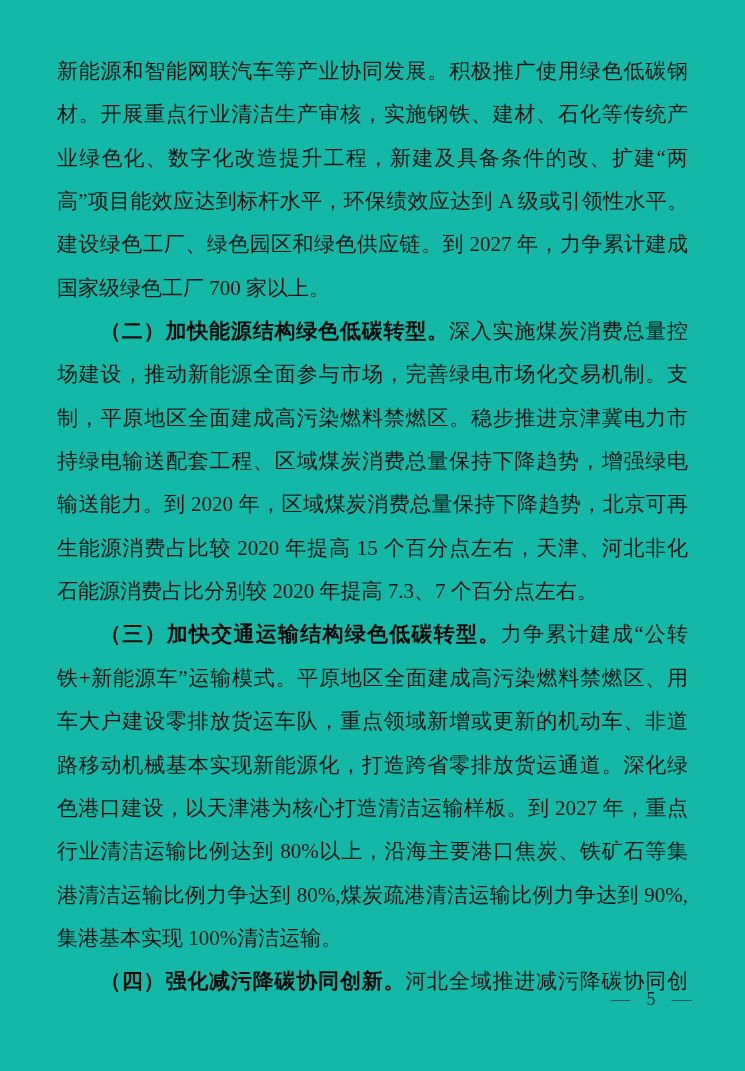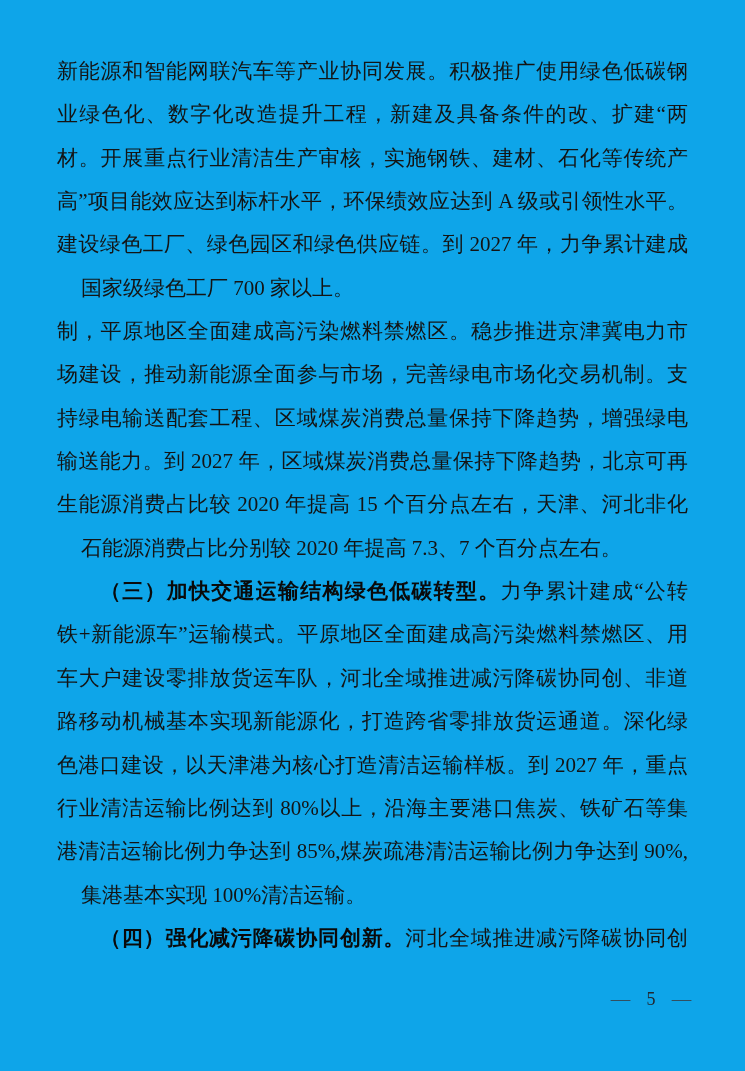--- a/index.html
+++ b/index.html
@@ -9,21 +9,21 @@
   body {
     width: 745px;
     height: 1071px;
     background: #ffffff;
     font-family: "Liberation Serif", "DejaVu Serif", serif;
   }
   .page {
     position: relative;
     width: 745px;
     height: 1071px;
-    background: #0ea5e9;
+    background: #14b8a6;
     overflow: hidden;
   }
   .doc-body {
     position: absolute;
     left: 57px;
     top: 50px;
     width: 631px;
   }
   .line {
     height: 43.35px;
@@ -34,21 +34,20 @@
     text-align-last: justify;
     -moz-text-align-last: justify;
     overflow: hidden;
     white-space: normal;
   }
   .line.indent {
     text-indent: 43px;
   }
   .line.last {
     text-align-last: left;
-    margin-left: 24px;
     -moz-text-align-last: left;
   }
   .bold {
     font-weight: bold;
     color: #0a0a0a;
   }
   .footer {
     position: absolute;
     top: 986px;
     right: 55px;
@@ -69,38 +68,39 @@
     font-size: 18px;
     color: #232730;
   }
 </style>
 </head>
 <body>
 
 <div class="page">
   <div class="doc-body">
       <div class="line"><span>新能源和智能网联汽车等产业协同发展。积极推广使用绿色低碳钢</span></div>
+      <div class="line"><span>材。开展重点行业清洁生产审核，实施钢铁、建材、石化等传统产</span></div>
       <div class="line"><span>业绿色化、数字化改造提升工程，新建及具备条件的改、扩建“两</span></div>
-      <div class="line"><span>材。开展重点行业清洁生产审核，实施钢铁、建材、石化等传统产</span></div>
       <div class="line"><span>高”项目能效应达到标杆水平，环保绩效应达到 A 级或引领性水平。</span></div>
       <div class="line"><span>建设绿色工厂、绿色园区和绿色供应链。到 2027 年，力争累计建成</span></div>
       <div class="line last"><span>国家级绿色工厂 700 家以上。</span></div>
+      <div class="line indent"><span class="bold">（二）加快能源结构绿色低碳转型。</span><span>深入实施煤炭消费总量控</span></div>
+      <div class="line"><span>场建设，推动新能源全面参与市场，完善绿电市场化交易机制。支</span></div>
       <div class="line"><span>制，平原地区全面建成高污染燃料禁燃区。稳步推进京津冀电力市</span></div>
-      <div class="line"><span>场建设，推动新能源全面参与市场，完善绿电市场化交易机制。支</span></div>
       <div class="line"><span>持绿电输送配套工程、区域煤炭消费总量保持下降趋势，增强绿电</span></div>
-      <div class="line"><span>输送能力。到 2027 年，区域煤炭消费总量保持下降趋势，北京可再</span></div>
+      <div class="line"><span>输送能力。到 2020 年，区域煤炭消费总量保持下降趋势，北京可再</span></div>
       <div class="line"><span>生能源消费占比较 2020 年提高 15 个百分点左右，天津、河北非化</span></div>
       <div class="line last"><span>石能源消费占比分别较 2020 年提高 7.3、7 个百分点左右。</span></div>
       <div class="line indent"><span class="bold">（三）加快交通运输结构绿色低碳转型。</span><span>力争累计建成“公转</span></div>
       <div class="line"><span>铁+新能源车”运输模式。平原地区全面建成高污染燃料禁燃区、用</span></div>
-      <div class="line"><span>车大户建设零排放货运车队，河北全域推进减污降碳协同创、非道</span></div>
+      <div class="line"><span>车大户建设零排放货运车队，重点领域新增或更新的机动车、非道</span></div>
       <div class="line"><span>路移动机械基本实现新能源化，打造跨省零排放货运通道。深化绿</span></div>
       <div class="line"><span>色港口建设，以天津港为核心打造清洁运输样板。到 2027 年，重点</span></div>
       <div class="line"><span>行业清洁运输比例达到 80%以上，沿海主要港口焦炭、铁矿石等集疏</span></div>
-      <div class="line"><span>港清洁运输比例力争达到 85%,煤炭疏港清洁运输比例力争达到 90%,</span></div>
+      <div class="line"><span>港清洁运输比例力争达到 80%,煤炭疏港清洁运输比例力争达到 90%,</span></div>
       <div class="line last"><span>集港基本实现 100%清洁运输。</span></div>
       <div class="line indent"><span class="bold">（四）强化减污降碳协同创新。</span><span>河北全域推进减污降碳协同创</span></div>
     </div>
   <div class="footer">
     <span class="dash">—</span>
     <span class="num">5</span>
     <span class="dash">—</span>
   </div>
 </div>
 

